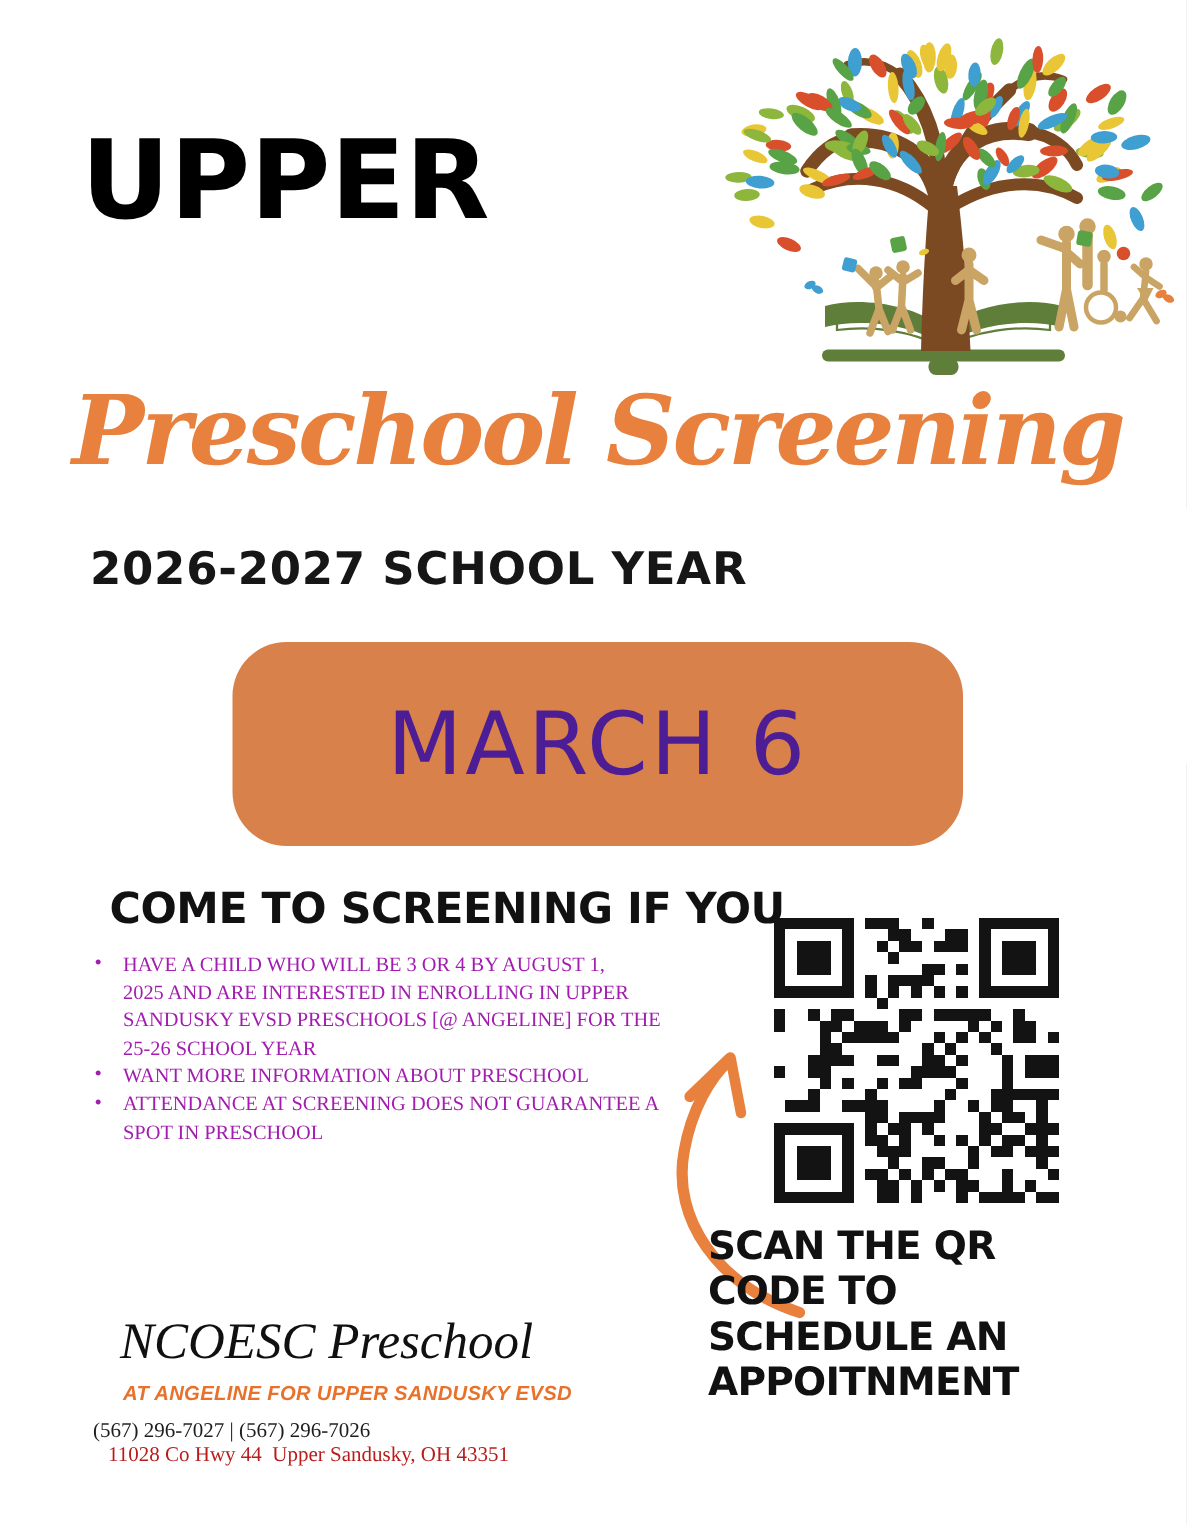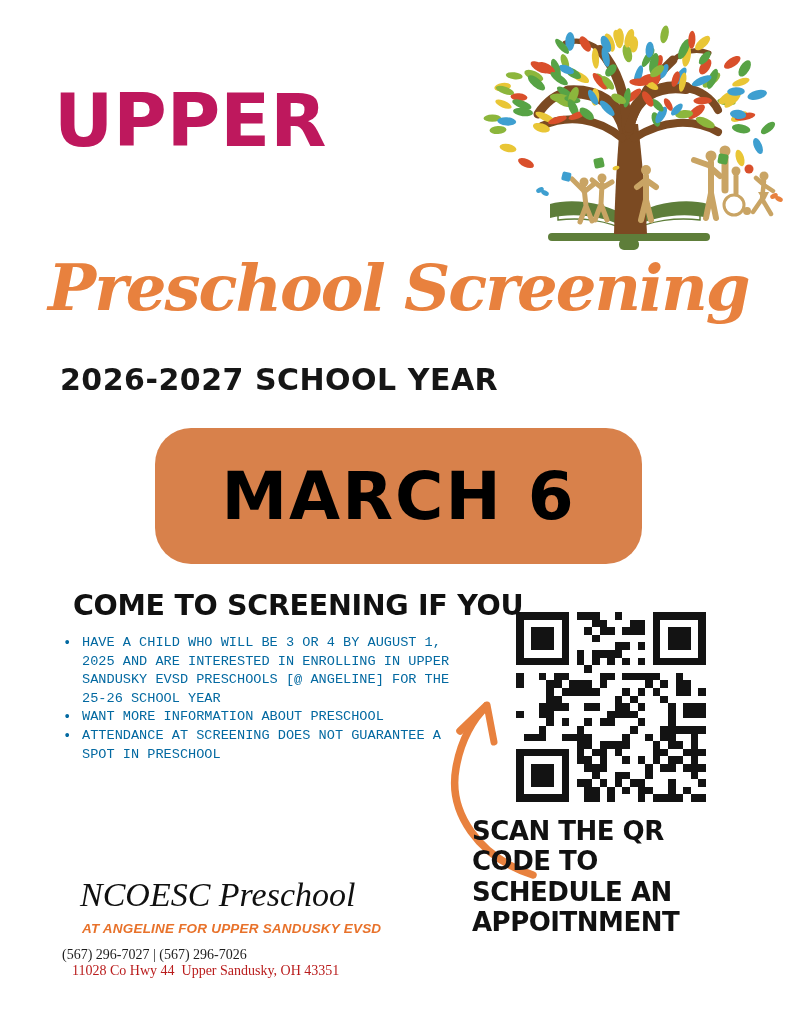--- a/index.html
+++ b/index.html
@@ -1,42 +1,42 @@
 <!DOCTYPE html>
 <html><head>
 <meta charset="utf-8">
 <style>
   html,body{margin:0;padding:0;background:#e9e9e9;}
   #flyer{position:relative;width:791px;height:1024px;background:#ffffff;overflow:hidden;
          font-family:"DejaVu Sans",sans-serif;color:#1a1a1a;margin:0 auto;}
 
   .main-title{position:absolute;left:54px;top:76px;font-size:73px;font-weight:800;
-              line-height:90px;letter-spacing:0px;color:#be185d;}
+              line-height:90px;letter-spacing:0px;color:#000000;}
   .main-title div{white-space:nowrap;}
 
   .logo-box{position:absolute;left:468px;top:8px;width:322px;height:252px;}
 
   .script-title{position:absolute;left:48px;top:250px;width:700px;
                 font-family:"DejaVu Serif",serif;font-style:italic;font-weight:bold;
                 font-size:64px;color:#E8813E;letter-spacing:-2px;white-space:nowrap;}
 
   .school-year{position:absolute;left:60px;top:362px;font-size:30px;font-weight:800;
                letter-spacing:0.5px;color:#161616;white-space:nowrap;}
 
   .date-banner{position:absolute;left:155px;top:428px;width:487px;height:136px;
                background:#D8814B;border-radius:36px;display:flex;align-items:center;
                justify-content:center;}
-  .date-banner span{font-size:66px;font-weight:700;color:#000000;letter-spacing:2px;}
+  .date-banner span{font-size:58px;font-weight:400;color:#4c1d95;letter-spacing:2px;}
 
   .screen-heading{position:absolute;left:49px;top:589px;font-size:28.5px;font-weight:800;
                   letter-spacing:-0.3px;color:#111;white-space:nowrap;margin-left:24px;}
 
   .bullets{position:absolute;left:60px;top:634px;width:432px;
-           font-family:Liberation Mono, monospace;font-size:13.6px;line-height:18.6px;
-           color:#0369a1;list-style:none;margin:0;padding:0;}
+           font-family:Liberation Serif, serif;font-size:13.6px;line-height:18.6px;
+           color:#a21caf;list-style:none;margin:0;padding:0;}
   .bullets li{position:relative;padding-left:22px;white-space:pre-line;}
   .bullets li::before{content:"\2022";position:absolute;left:3px;top:0;font-size:14px;}
 
   .qr-wrap{position:absolute;left:516px;top:612px;width:190px;height:190px;background:#fff;}
   .qr-wrap svg{width:100%;height:100%;shape-rendering:crispEdges;}
 
   .qr-caption{position:absolute;left:472px;top:816px;width:285px;text-align:left;
               font-size:26px;font-weight:800;line-height:1.17;color:#111;
               white-space:pre-line;letter-spacing:-0.5px;}
 

